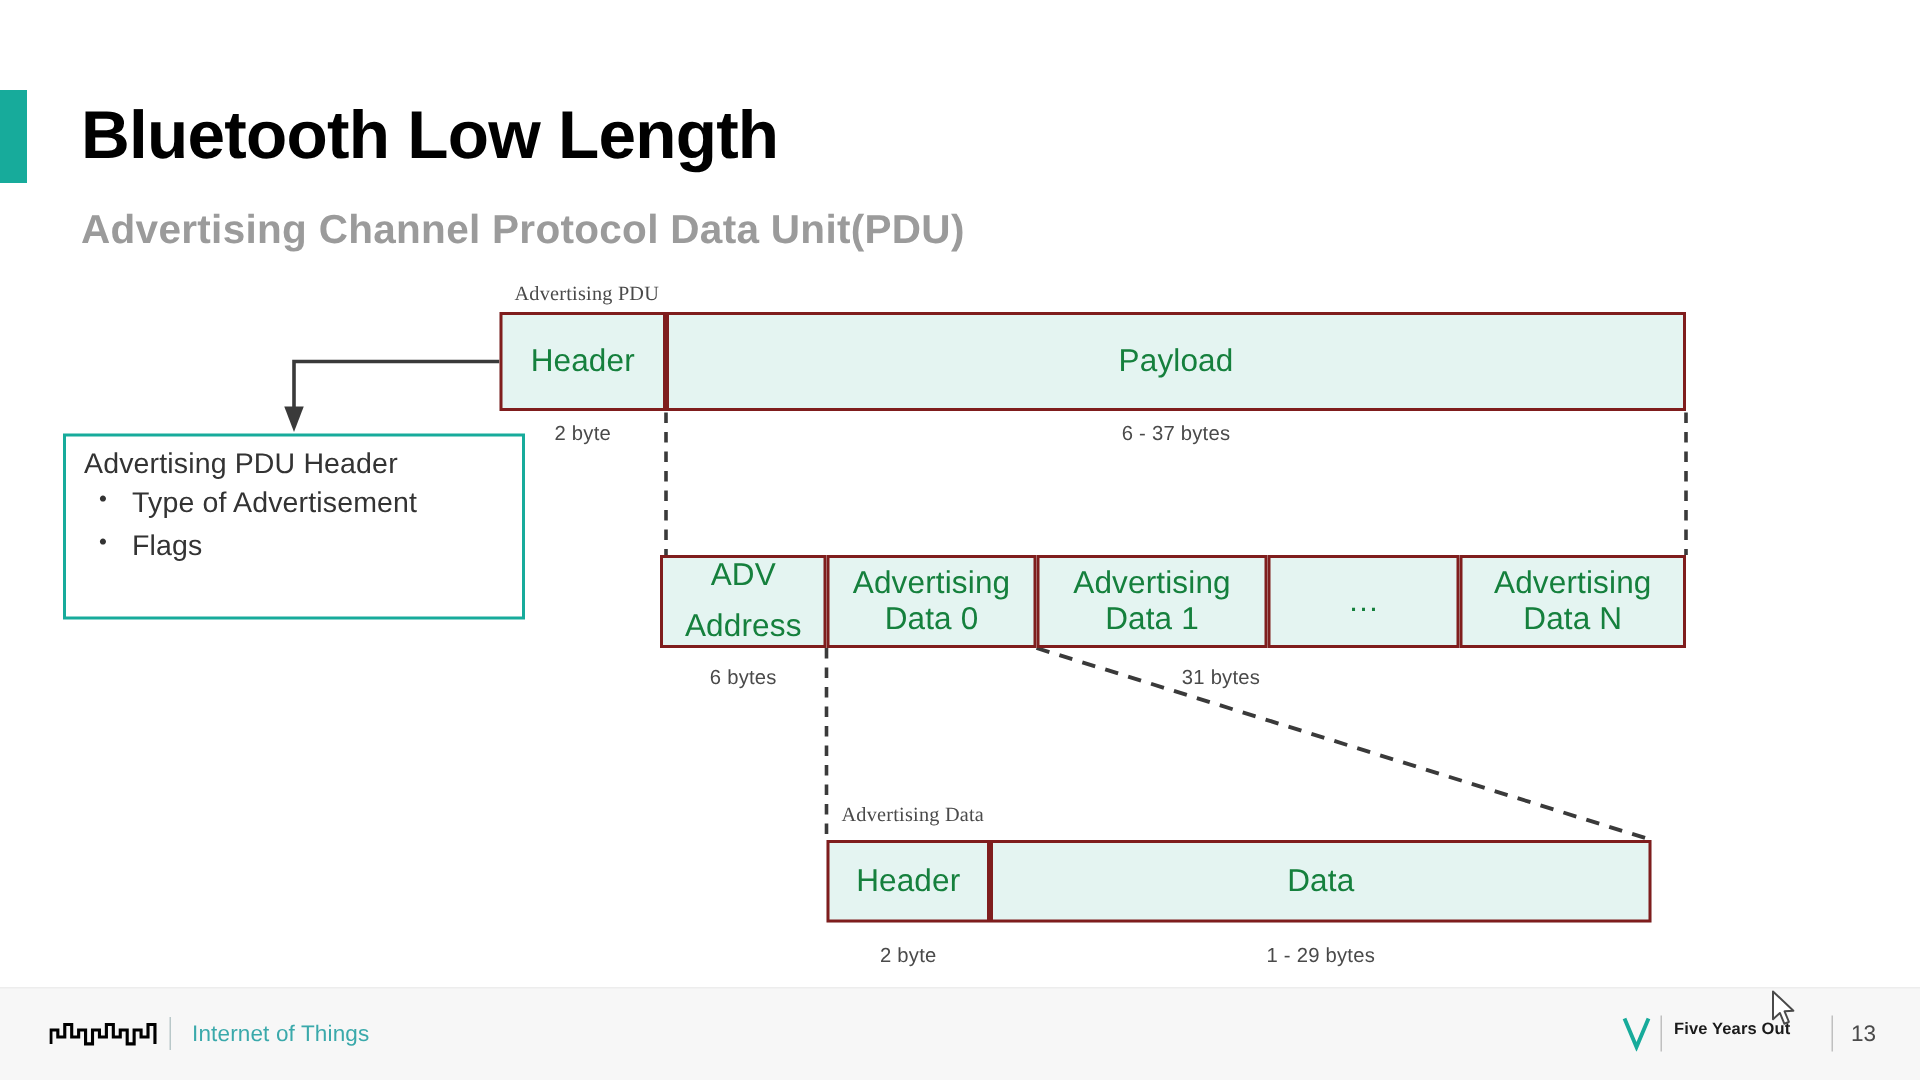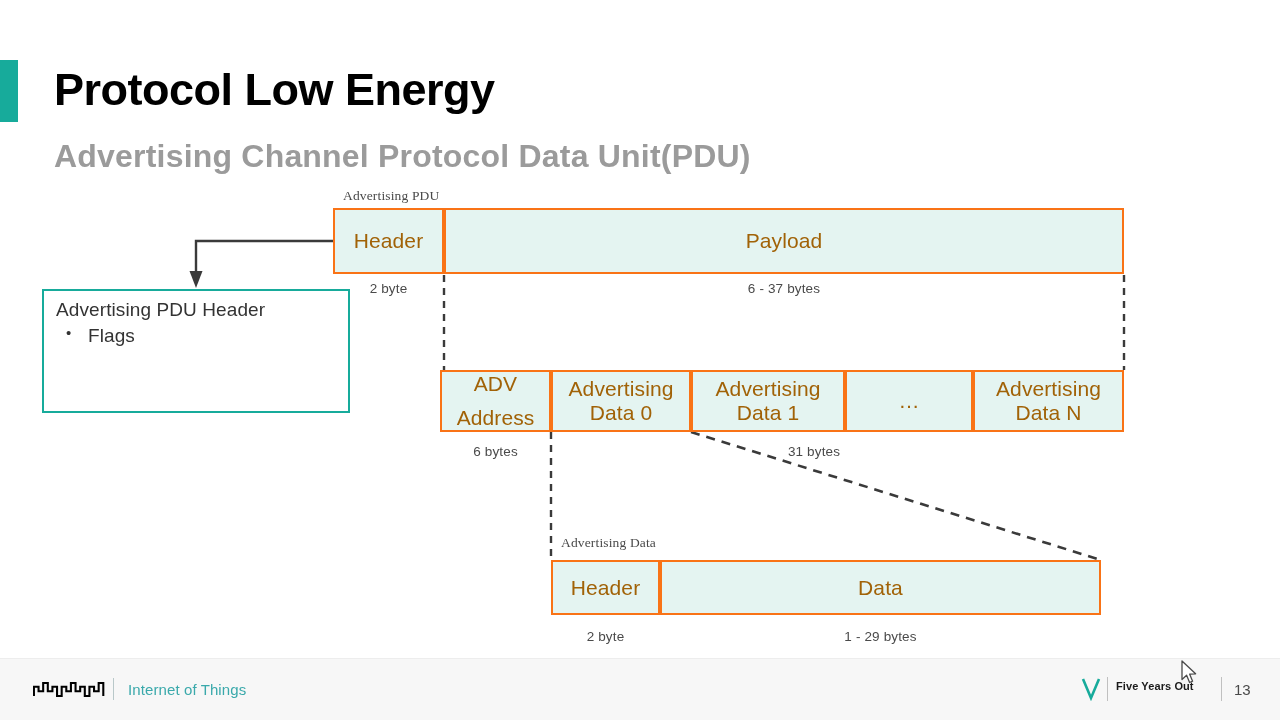--- a/index.html
+++ b/index.html
@@ -33,34 +33,34 @@
     font-weight: bold;
     letter-spacing: -0.5px;
     color: #000000;
     line-height: 1.05;
     white-space: nowrap;
   }
   #slide-subtitle {
     position: absolute;
     left: 54px;
     top: 138px;
-    font-size: 32px;
+    font-size: 27px;
     font-weight: bold;
     letter-spacing: 0.2px;
     color: #9b9b9b;
     white-space: nowrap;
   }
 
   
   .pdu-box {
     position: absolute;
     box-sizing: border-box;
-    border: 2px solid #f97316;
+    border: 2px solid #7f1d1d;
     background: #E4F4F1;
-    color: #a16207;
+    color: #15803d;
     display: flex;
     align-items: center;
     justify-content: center;
     text-align: center;
     font-size: 21px;
     line-height: 1.12;
     letter-spacing: 0.1px;
   }
   .small-label {
     position: absolute;
@@ -205,21 +205,21 @@
     left: 1181px;
     top: 660px;
     width: 18px;
     height: 26px;
   }
 </style>
 </head>
 <body>
 
 <div id="accent-bar"></div>
-<div id="slide-title">Protocol Low Energy</div>
+<div id="slide-title">Bluetooth Low Length</div>
 <div id="slide-subtitle">Advertising Channel Protocol Data Unit(PDU)</div>
 
 <svg id="connectors" viewBox="0 0 1280 720" xmlns="http://www.w3.org/2000/svg">
 
   <g>
     <path d="M 333 241 L 196 241 L 196 272" stroke="#3a3a3a" stroke-width="2.4" fill="none"></path>
     <path d="M 196 288 L 189.5 271 L 202.5 271 Z" fill="#3a3a3a"></path>
   </g>
 
   <line x1="444" y1="275" x2="444" y2="370" stroke="#3a3a3a" stroke-width="2.4" stroke-dasharray="7,6"></line>
@@ -236,20 +236,21 @@
 <div class="pdu-box" style="left:333px; top:208px; width:111px; height:66px;">Header</div>
 
 <div class="pdu-box" style="left:444px; top:208px; width:680px; height:66px;">Payload</div>
 
 <div class="size-label" style="left:333px; top:281px; width:111px;">2 byte</div>
 
 <div class="size-label" style="left:444px; top:281px; width:680px;">6 - 37 bytes</div>
 
 <div id="callout-box">
   <div id="callout-title">Advertising PDU Header</div>
+  <div class="callout-bullet">Type of Advertisement</div>
   <div class="callout-bullet">Flags</div>
 </div>
 
 <div class="pdu-box" style="left:440px; top:370px; width:111px; height:62px; flex-direction:column;justify-content:space-between;">
   <span>ADV</span>
   <span>Address</span>
 </div>
 
 <div class="pdu-box" style="left:551px; top:370px; width:140px; height:62px; flex-direction:column;">
   <span>Advertising</span>

